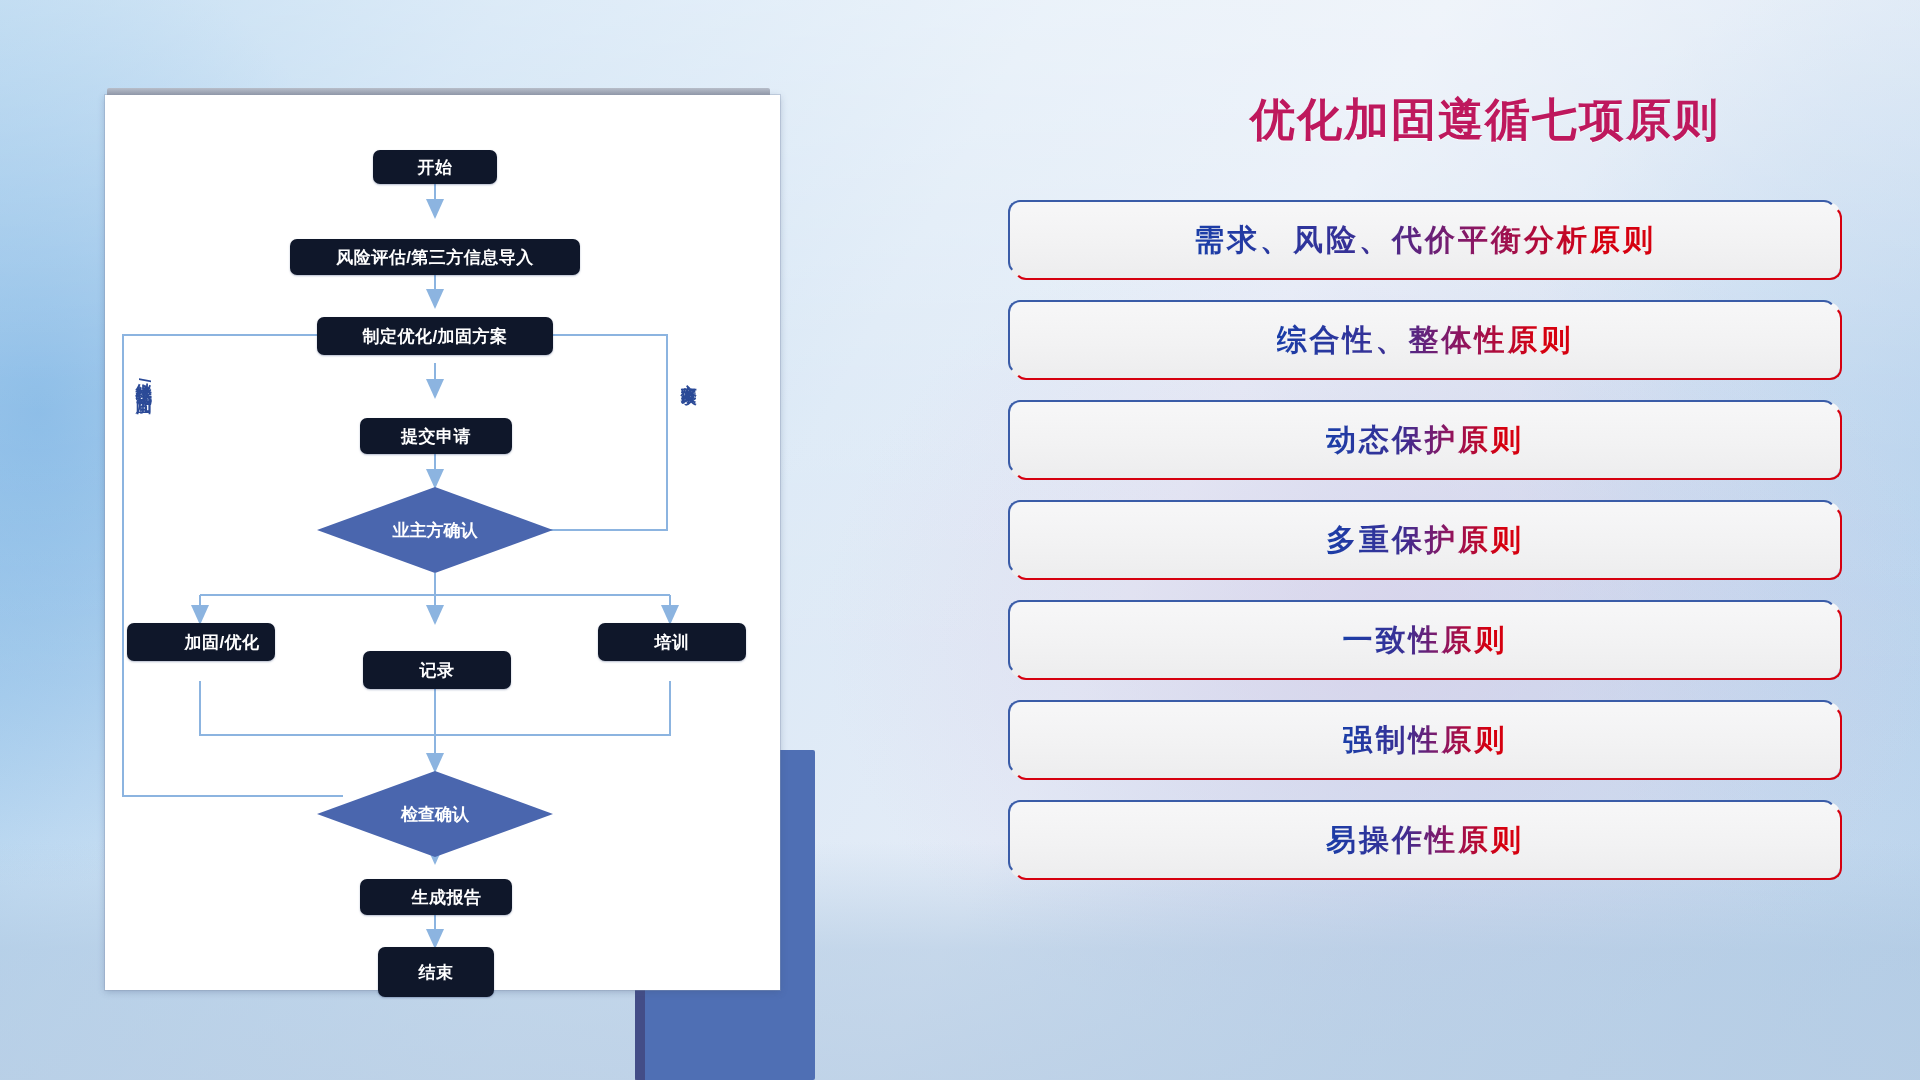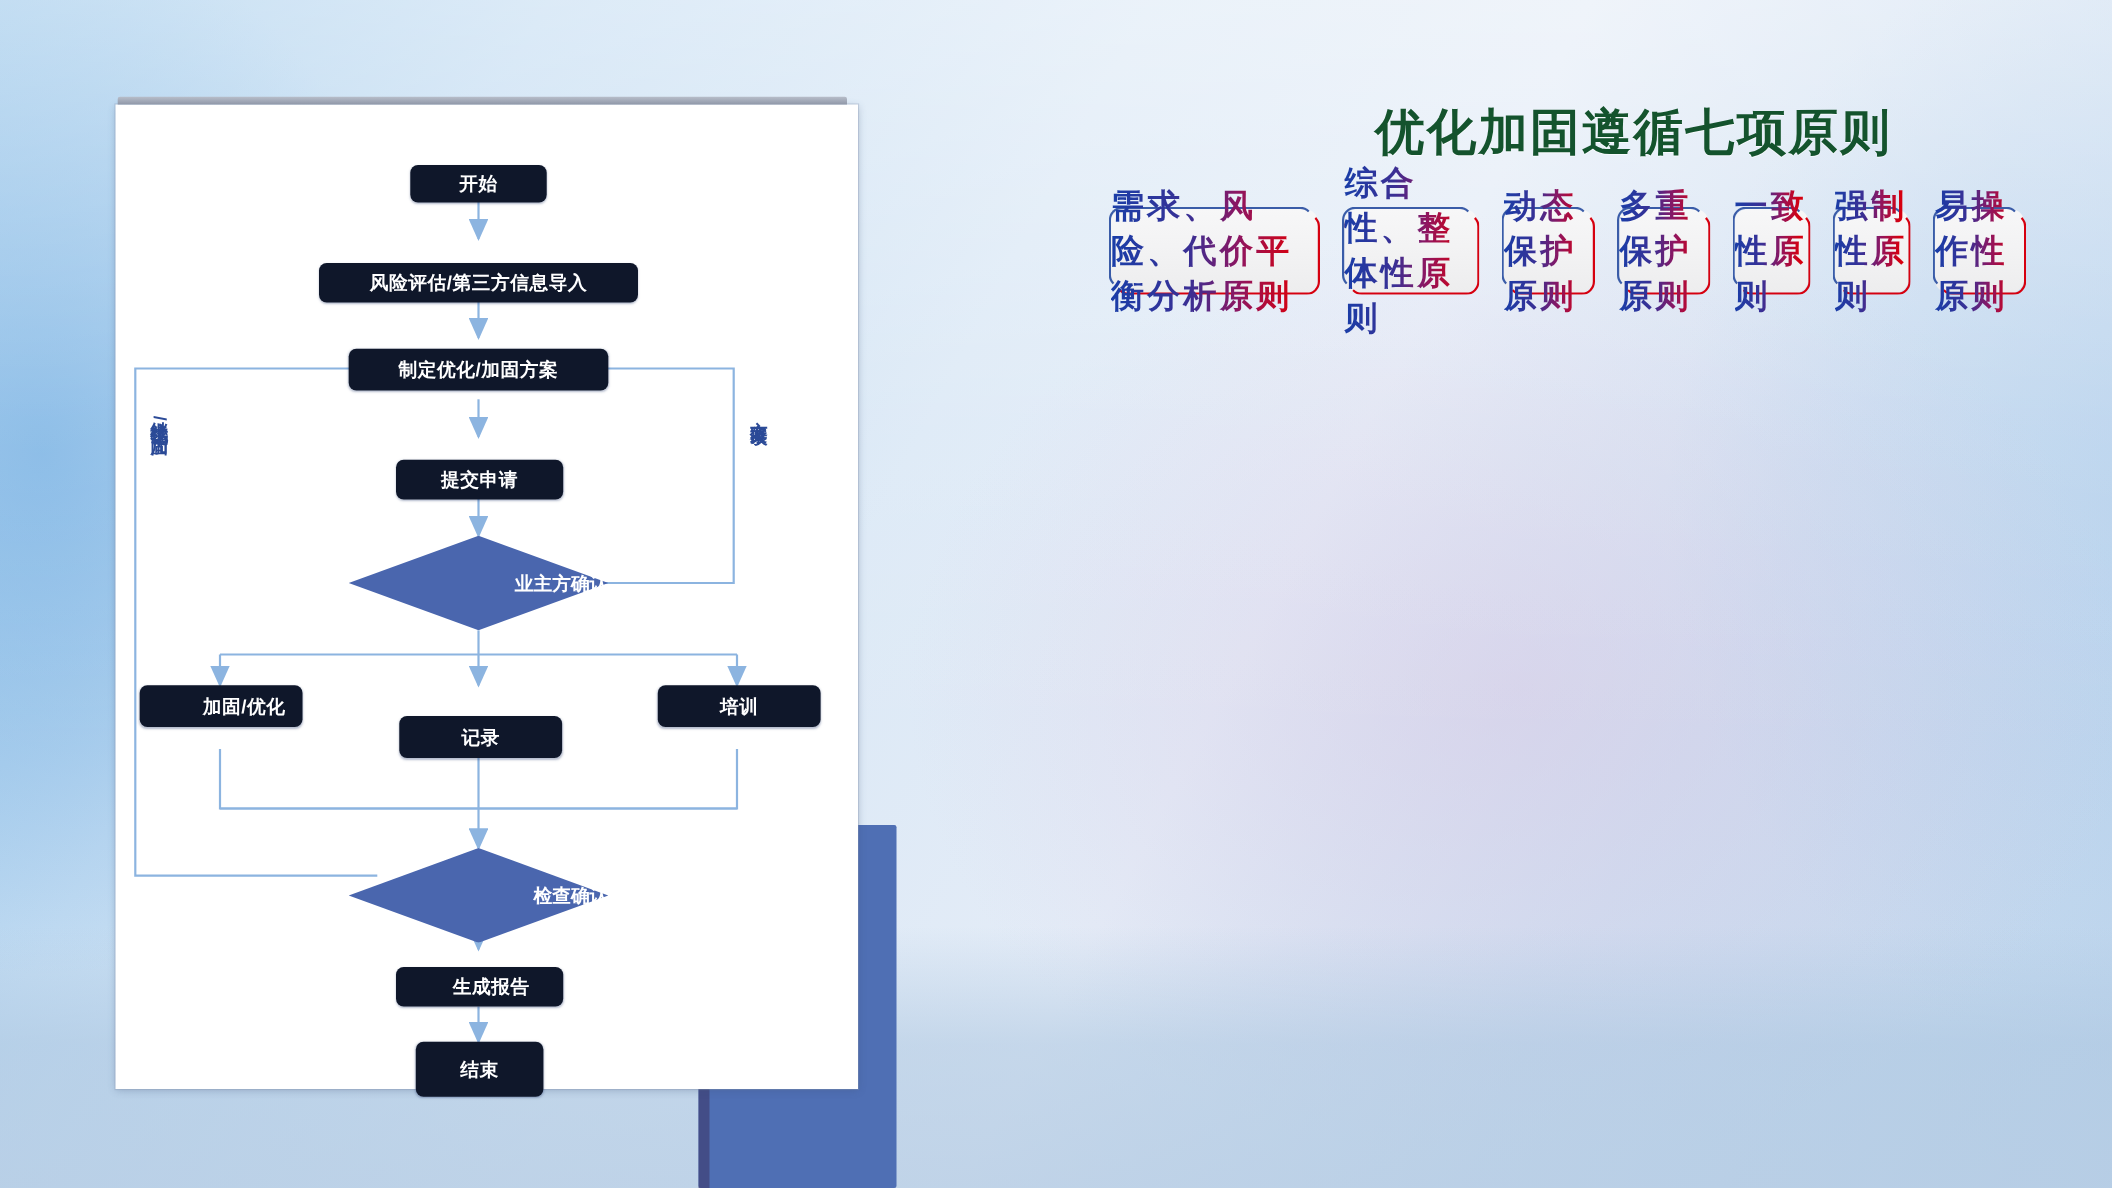--- a/index.html
+++ b/index.html
@@ -49,42 +49,42 @@
   }
   #flow-svg{ position:absolute; left:0; top:0; }
 
   .node{
     position:absolute; display:flex; align-items:center; justify-content:center;
     background:#0f172a; color:#fff; border-radius:7px;
     font-size:17px; font-weight:700; letter-spacing:.5px; white-space:nowrap;
     box-shadow:0 1px 2px rgba(40,60,110,.35);
   }
   .diamond{
-    position:absolute; display:flex; align-items:center; justify-content:flex-end;
+    position:absolute; display:flex; align-items:center; justify-content:center;
     color:#fff; font-size:17px; font-weight:700; white-space:nowrap;
   }
   .diamond .dshape{
     position:absolute; inset:0; background:#4a66ae;
     clip-path:polygon(50% 0,100% 50%,50% 100%,0 50%);
   }
   .diamond span{ position:relative; z-index:2; }
   .vlabel{
     position:absolute; writing-mode:vertical-rl; text-orientation:upright;
     color:#2b4a97; font-size:16px; font-weight:700; letter-spacing:2px; line-height:1.05;
   }
   .vlabel.slash{ text-orientation:mixed; }
 
   
   #right-panel{ position:absolute; left:1010px; top:90px; width:830px; height:920px; }
   #panel-title{
     text-align:center; font-size:45px; font-weight:700; letter-spacing:2px;
-    color:#14532d; margin-left:120px;
+    color:#be185d; margin-left:120px;
     text-shadow:0 1px 0 rgba(255,255,255,.65);
   }
-  #cards{ margin-top:40px; display:flex; flex-direction:row; gap:24px; }
+  #cards{ margin-top:52px; display:flex; flex-direction:column; gap:24px; }
   .pcard{
     position:relative; height:76px; border-radius:12px;
     background:linear-gradient(180deg,#f7f7f8 0%, #f2f2f3 55%, #ededee 100%);
     display:flex; align-items:center; justify-content:center;
   }
   .pcard::before{
     content:""; position:absolute; left:-2px; top:-2px; right:4px; bottom:4px;
     border-radius:12px; border:2px solid #3a5ca8; border-right-color:transparent; border-bottom-color:transparent;
     pointer-events:none;
   }

